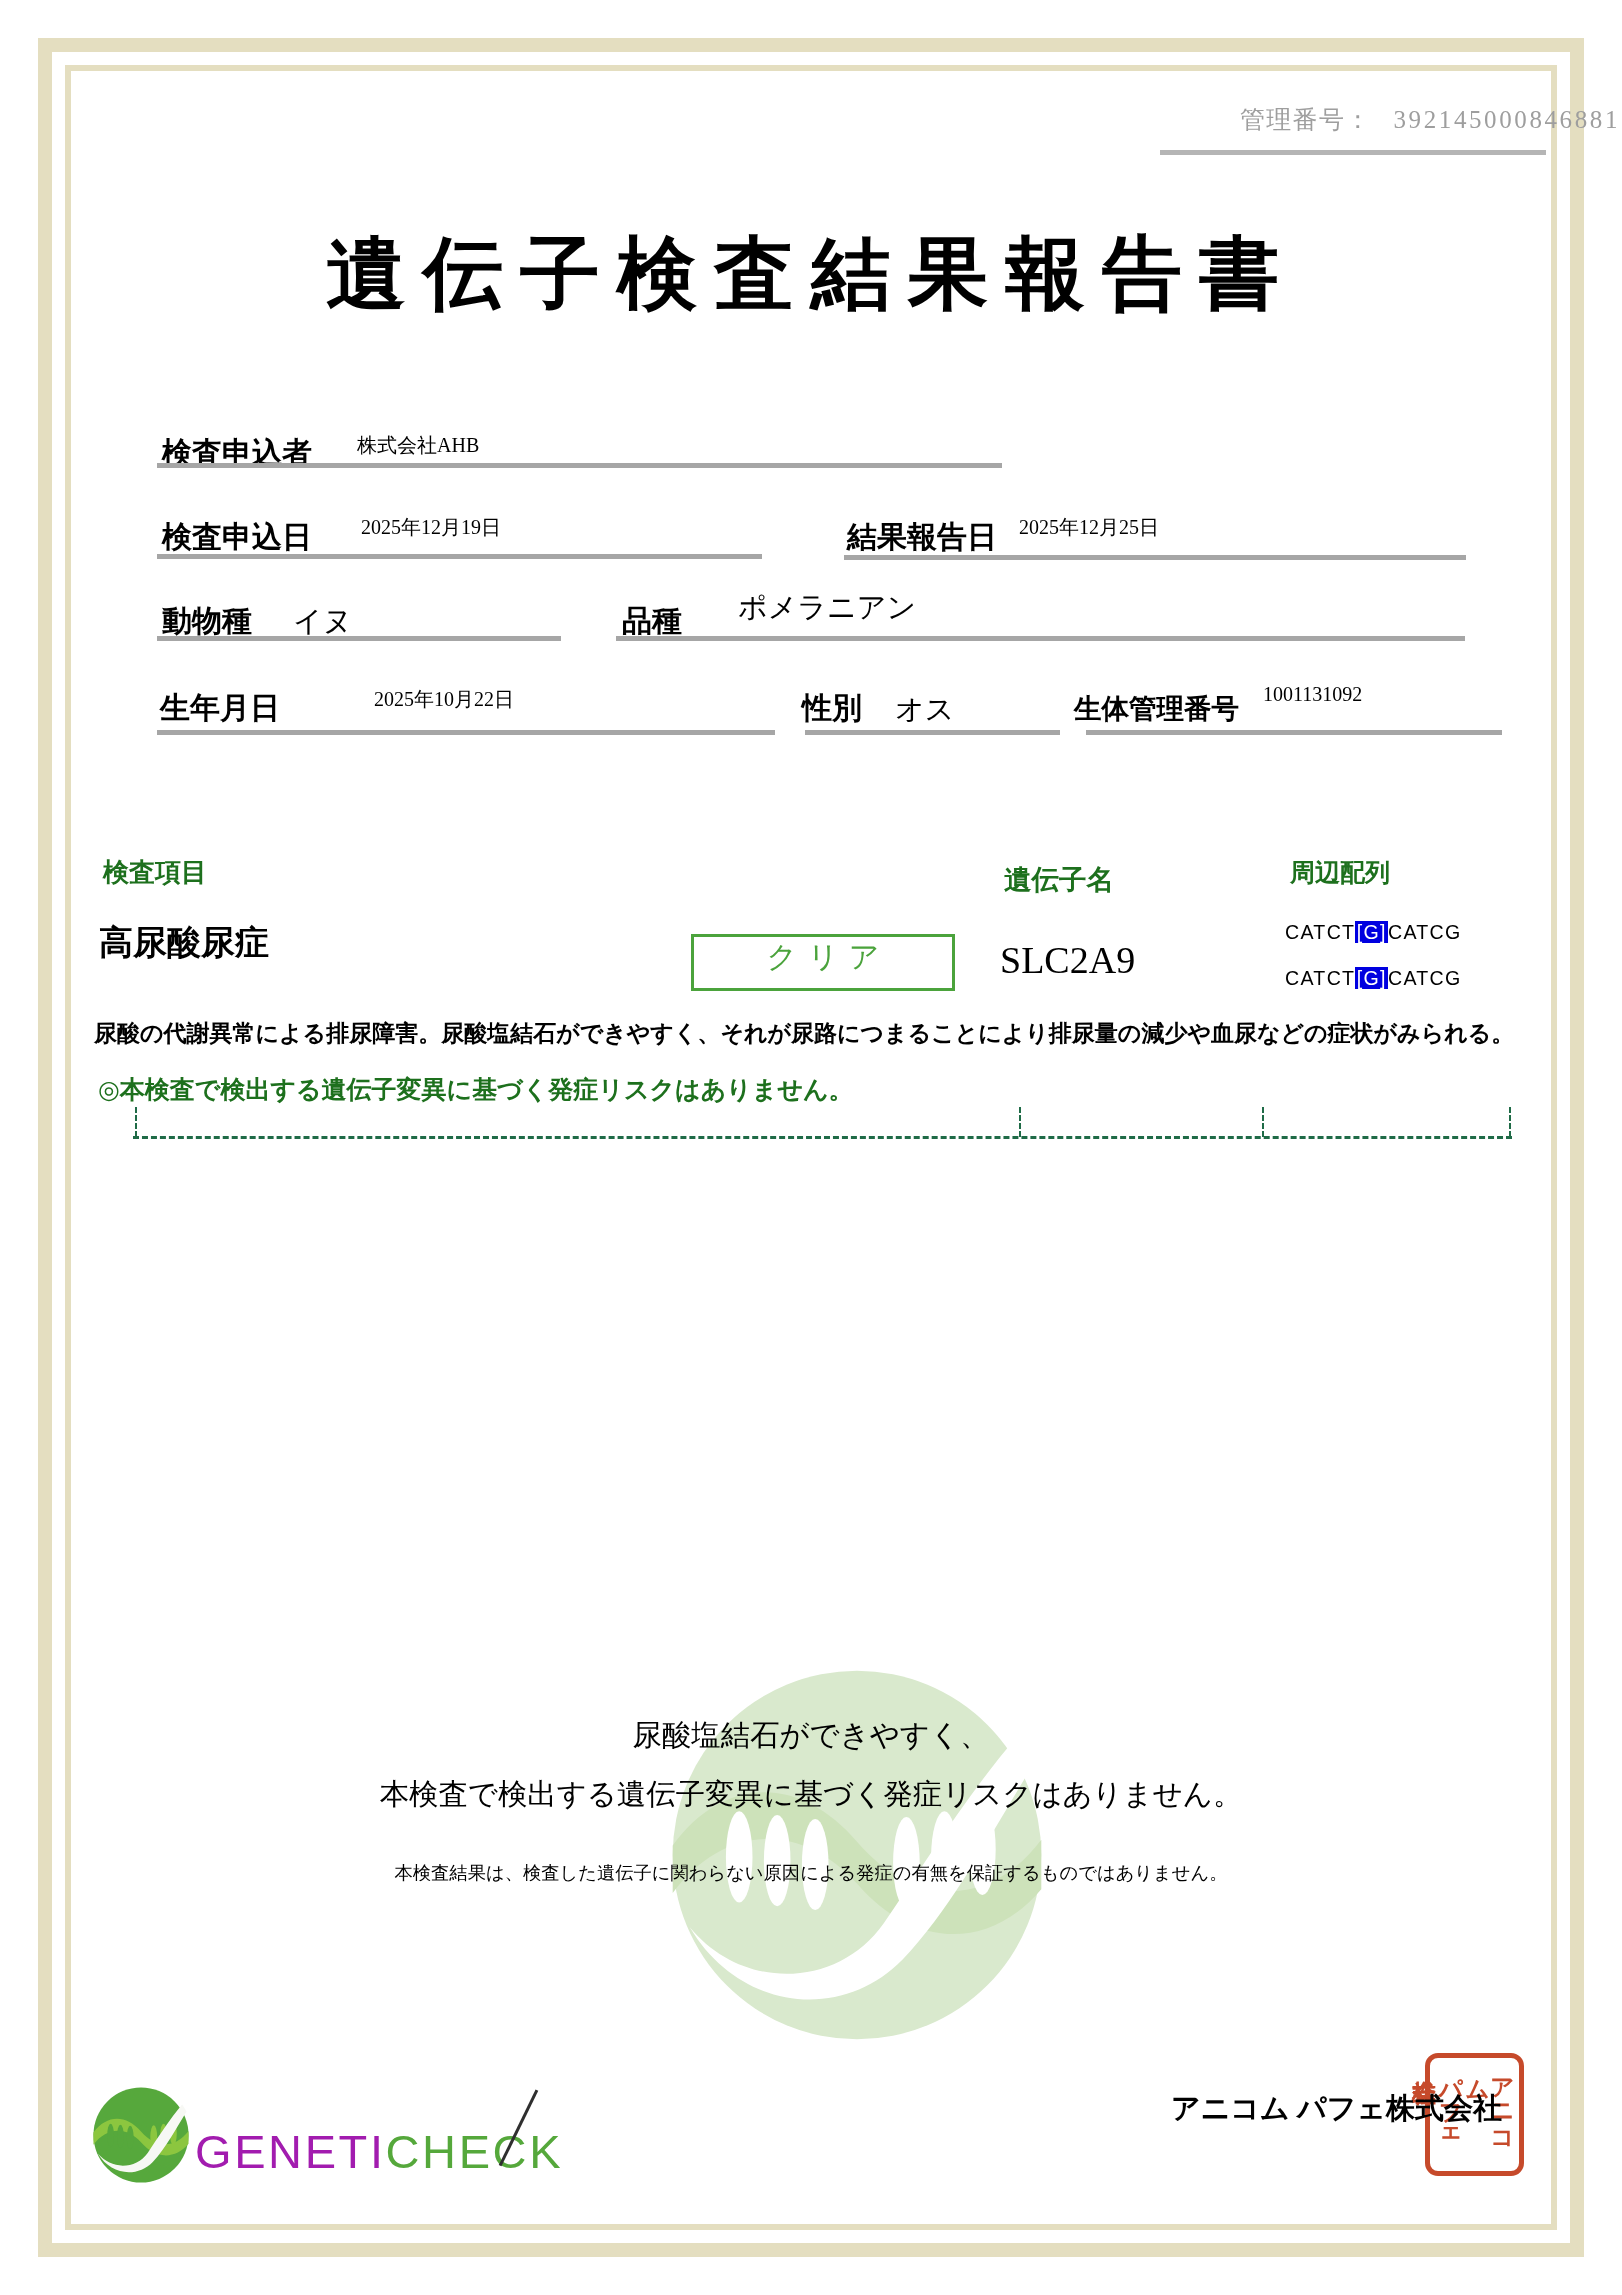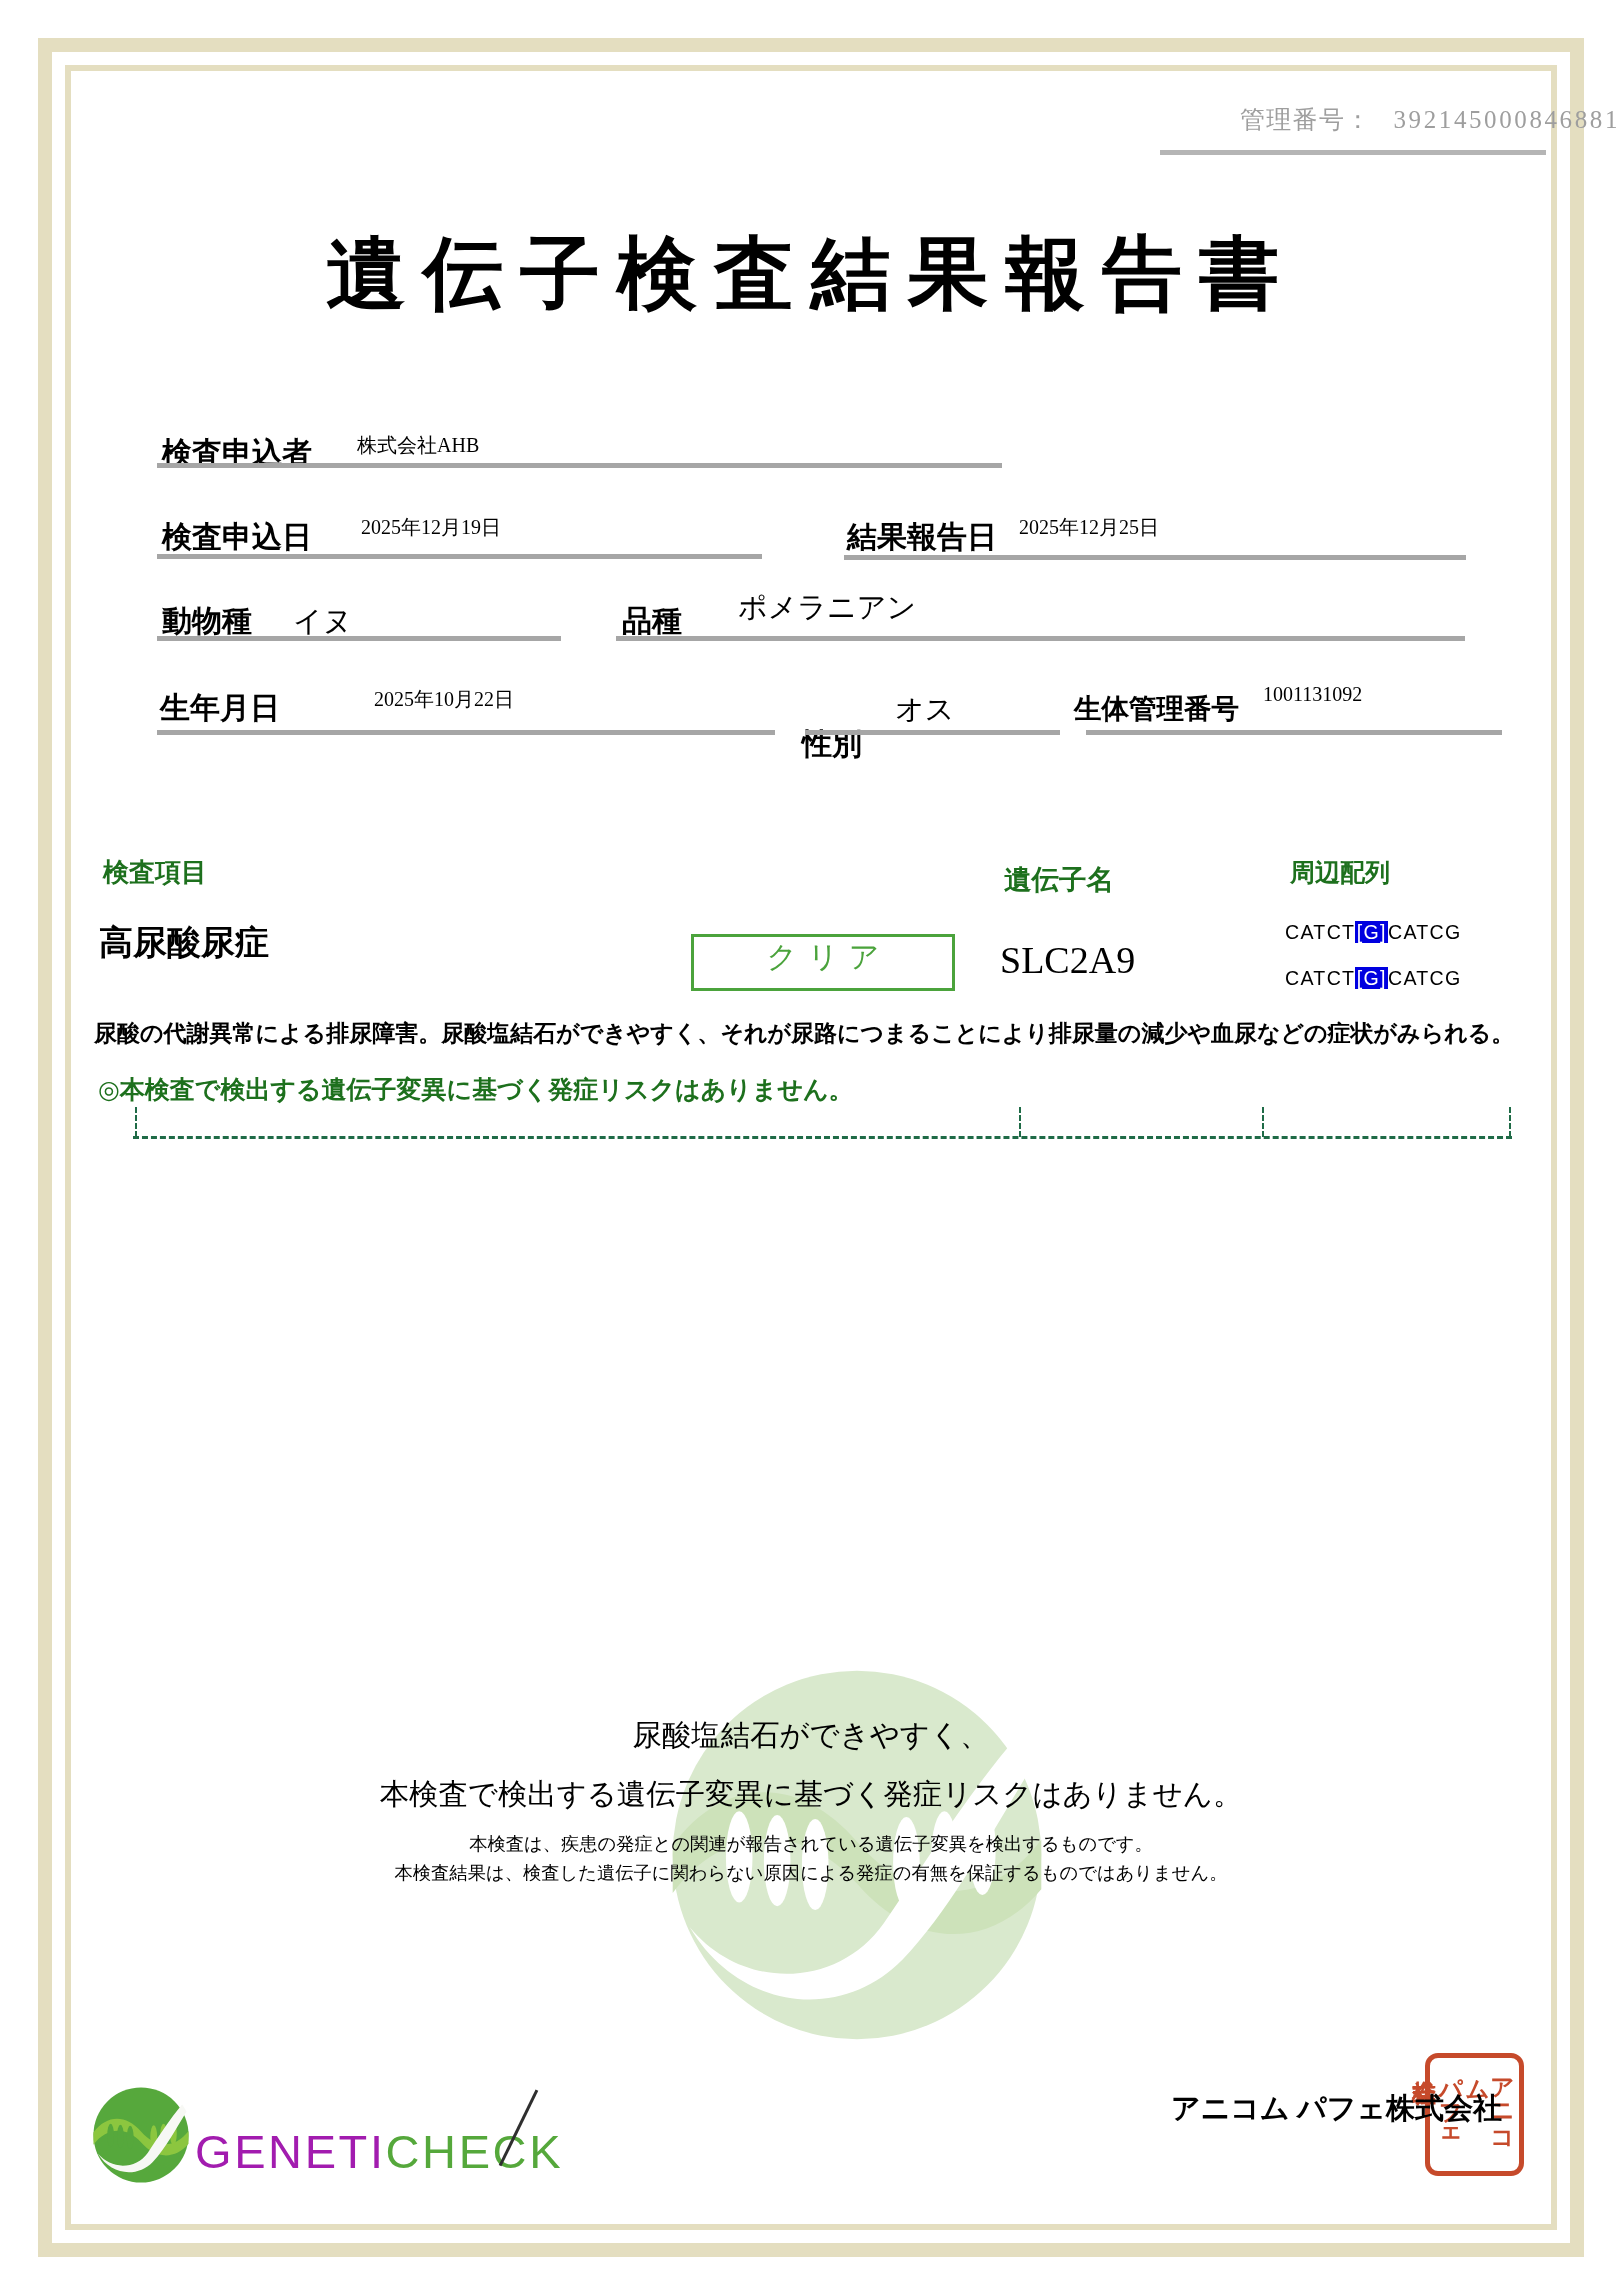--- a/index.html
+++ b/index.html
@@ -109,21 +109,21 @@
   <div class="abs uline" style="left:157px;top:636px;width:404px;"></div>
 
   <div class="abs flabel" style="left:622px;top:601px;">品種</div>
   <div class="abs fvalue-sans" style="left:738px;top:588px;">ポメラニアン</div>
   <div class="abs uline" style="left:616px;top:636px;width:849px;"></div>
 
   <div class="abs flabel" style="left:160px;top:688px;">生年月日</div>
   <div class="abs fvalue" style="left:374px;top:686px;">2025年10月22日</div>
   <div class="abs uline" style="left:157px;top:730px;width:618px;"></div>
 
-  <div class="abs flabel" style="left:802px;top:688px;margin-top:36px;">性別</div>
+  <div class="abs flabel" style="left:802px;top:688px;">性別</div>
   <div class="abs fvalue-sans" style="left:895px;top:690px;">オス</div>
   <div class="abs uline" style="left:805px;top:730px;width:255px;"></div>
 
   <div class="abs flabel" style="left:1074px;top:691px;font-size:27.5px;">生体管理番号</div>
   <div class="abs fvalue" style="left:1263px;top:683px;">1001131092</div>
   <div class="abs uline" style="left:1086px;top:730px;width:416px;"></div>
 
   <div class="abs green-h" style="left:103px;top:855px;font-size:26px;">検査項目</div>
   <div class="abs green-h" style="left:1004px;top:862px;font-size:27.5px;">遺伝子名</div>
   <div class="abs green-h" style="left:1290px;top:856px;font-size:25px;">周辺配列</div>
@@ -147,21 +147,20 @@
   <div class="abs risk-note">◎本検査で検出する遺伝子変異に基づく発症リスクはありません。</div>
 
   <div class="abs vdash" style="left:135px;"></div>
   <div class="abs vdash" style="left:1019px;"></div>
   <div class="abs vdash" style="left:1262px;"></div>
   <div class="abs vdash" style="left:1509px;"></div>
   <div class="abs hdash"></div>
 
   <div class="abs sum-line sum-big" style="top:1716px;">尿酸塩結石ができやすく、</div>
   <div class="abs sum-line sum-big" style="top:1775px;">本検査で検出する遺伝子変異に基づく発症リスクはありません。</div>
-  <div class="abs sum-line sum-small" style="top:1831px;">本検査は、疾患の発症との関連が報告されている遺伝子変異を検出するものです。</div>
   <div class="abs sum-line sum-small" style="top:1860px;">本検査結果は、検査した遺伝子に関わらない原因による発症の有無を保証するものではありません。</div>
 
   <svg class="abs lg-mark" width="98" height="98" viewBox="0 0 200 200">
     <circle cx="100" cy="100" r="97" fill="#56a83c"></circle>
     <path d="M3,95 C30,58 70,58 100,93 C130,128 170,128 197,92 L197,118 C170,150 130,150 100,115 C70,82 30,84 3,120 Z" fill="#8cc63f"></path>
     <ellipse cx="38" cy="101" rx="7" ry="24" fill="#56a83c"></ellipse>
     <ellipse cx="58" cy="103" rx="7" ry="24" fill="#56a83c"></ellipse>
     <ellipse cx="78" cy="105" rx="7" ry="24" fill="#56a83c"></ellipse>
     <ellipse cx="126" cy="104" rx="7" ry="24" fill="#8cc63f"></ellipse>
     <ellipse cx="146" cy="101" rx="7" ry="24" fill="#8cc63f"></ellipse>

